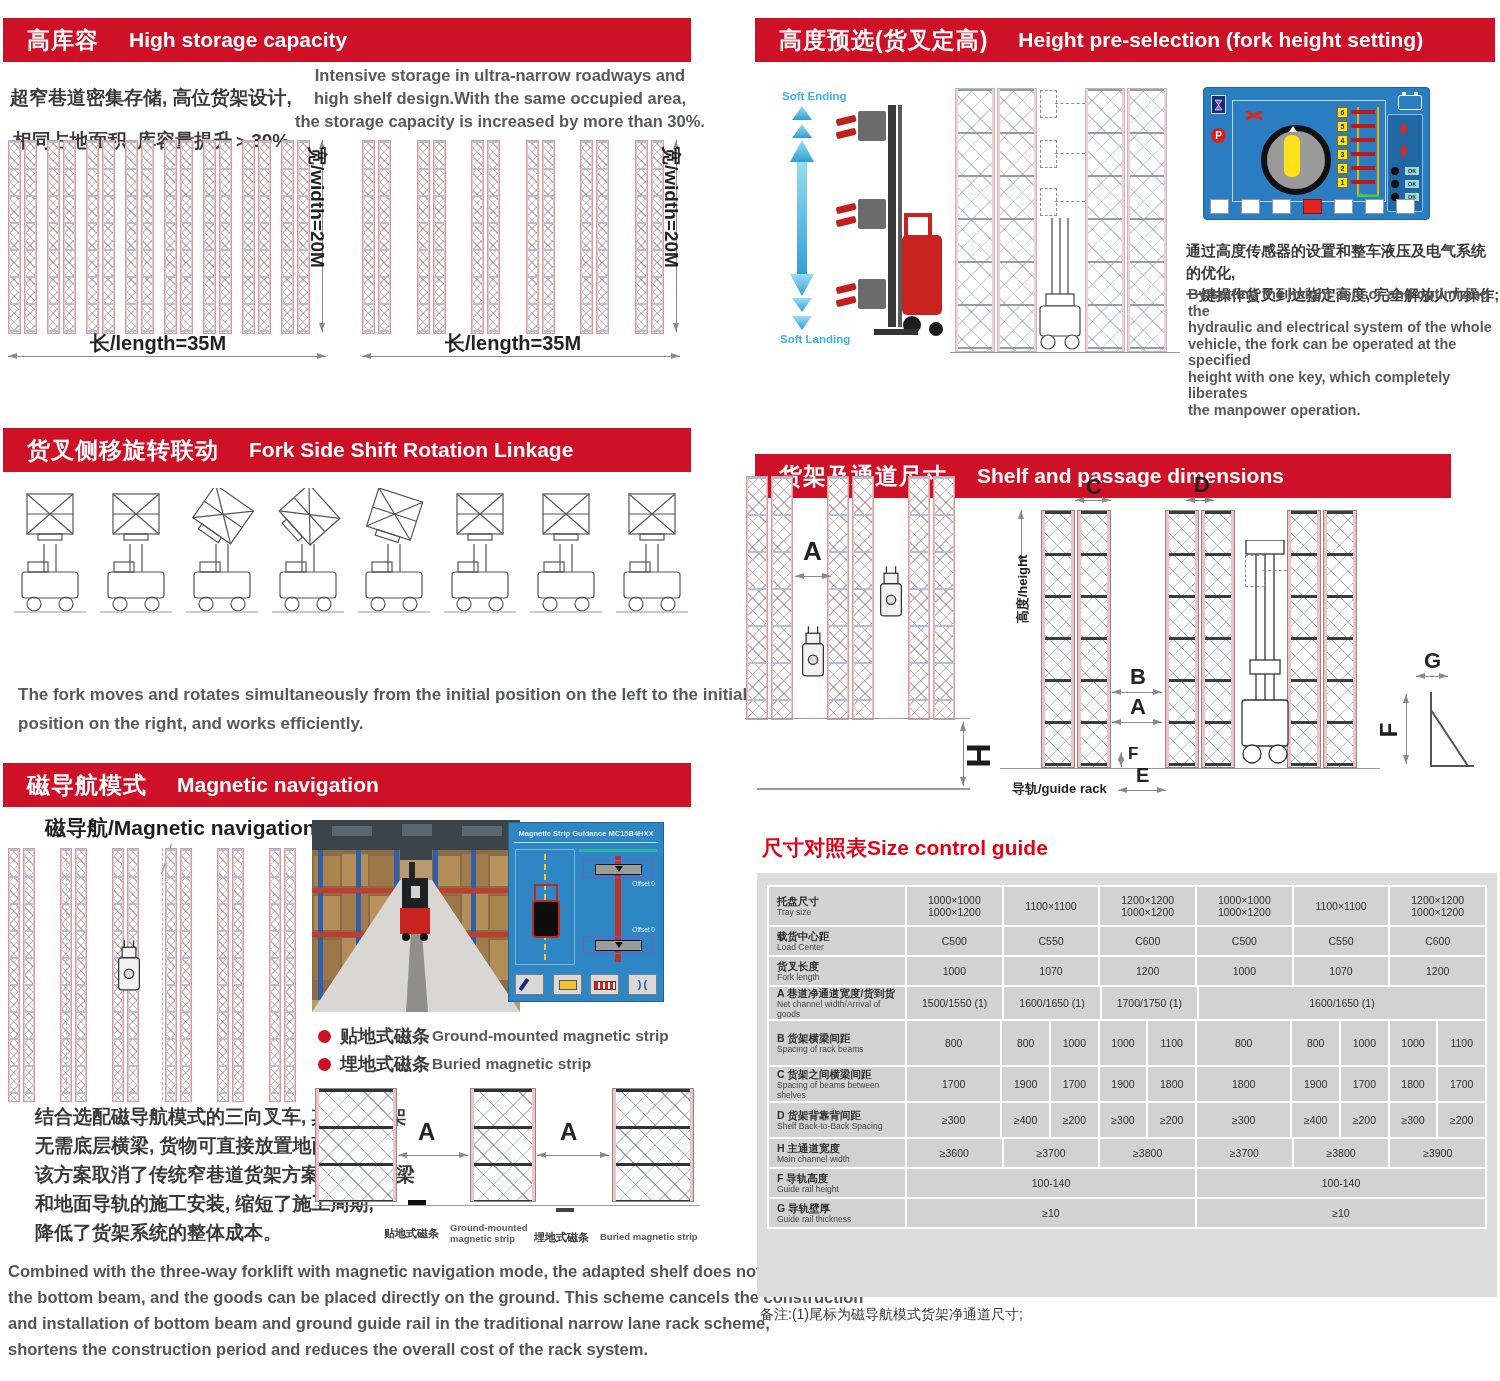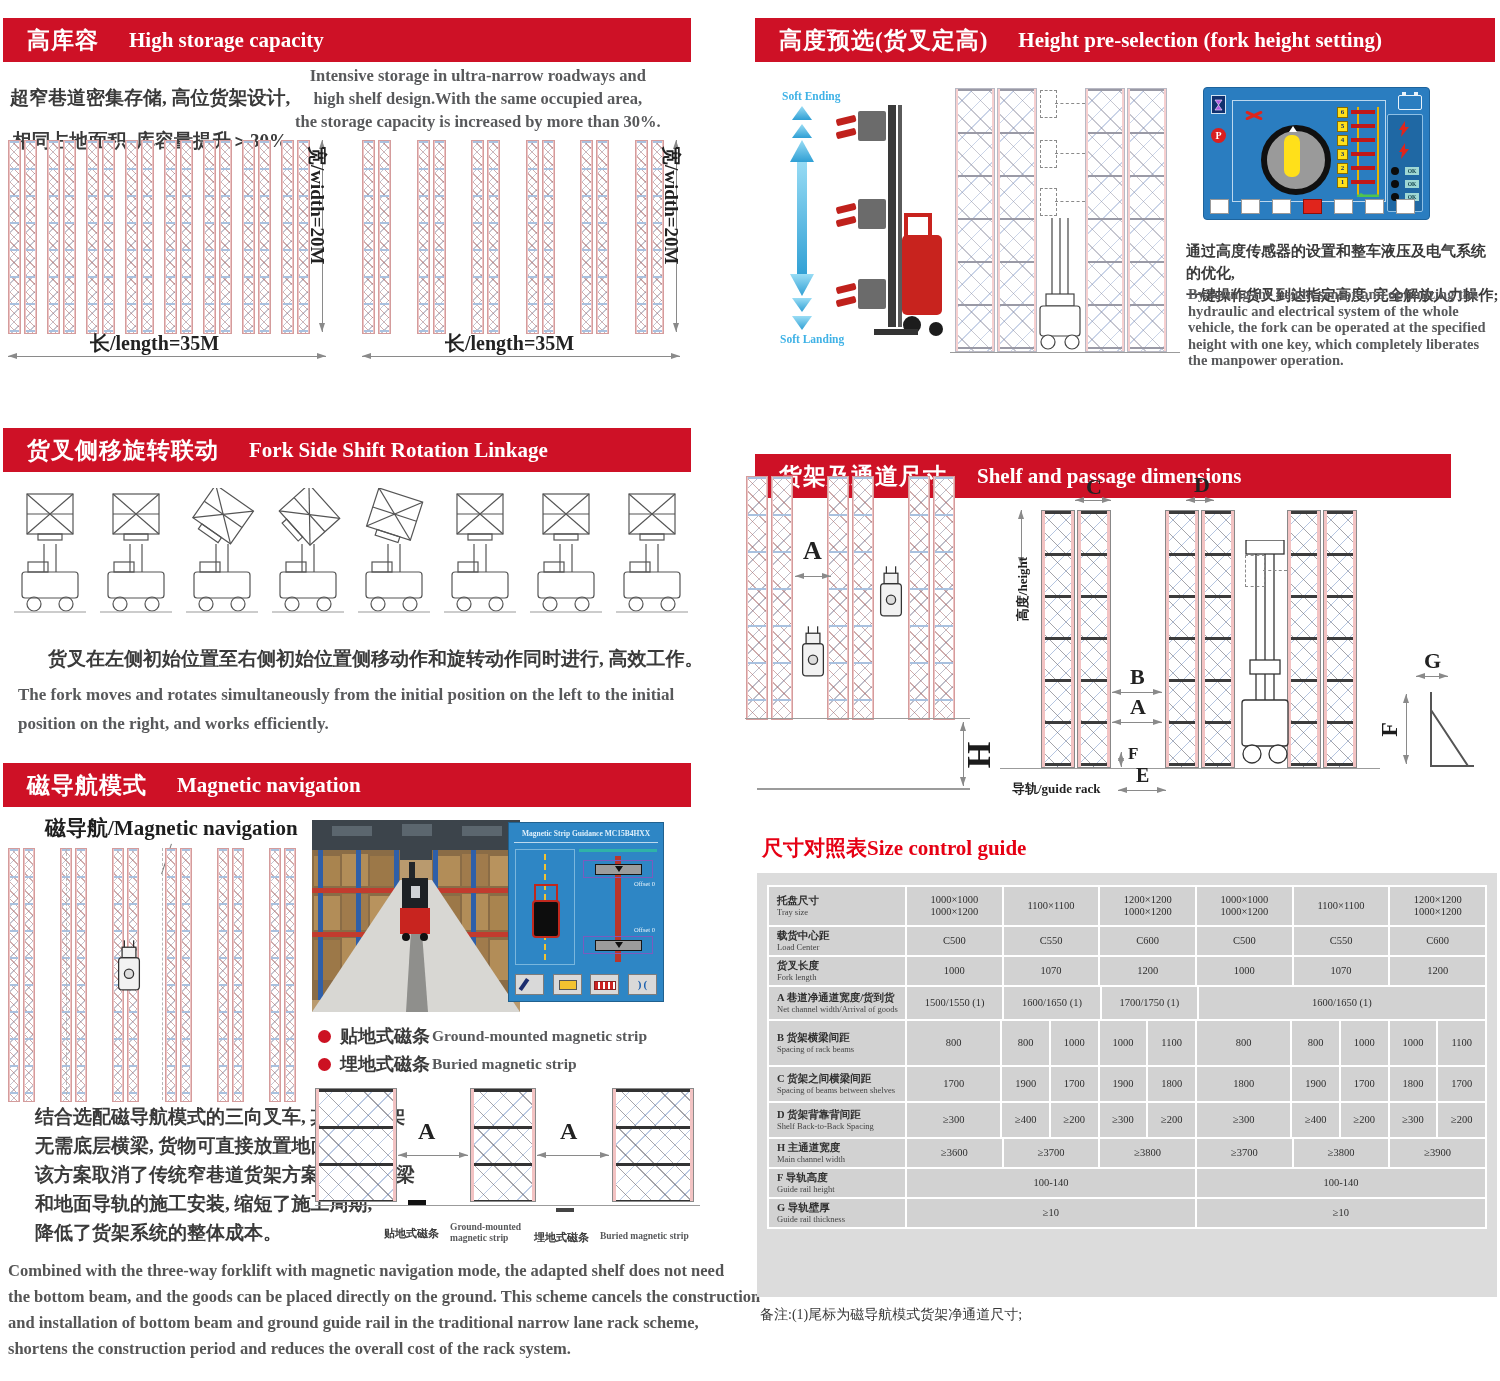--- a/index.html
+++ b/index.html
@@ -1,17 +1,17 @@
 <!DOCTYPE html>
 <html><head>
 <meta charset="utf-8">
 <style>
   html,body{margin:0;padding:0;background:#fff;}
   .page{position:relative;width:1500px;height:1381px;background:#fff;overflow:hidden;
-        font-family:Liberation Serif, serif;color:#333;}
+        font-family:Liberation Sans, sans-serif;color:#333;}
   .banner{position:absolute;height:44px;background:#ce1126;color:#fff;display:flex;
           align-items:center;gap:30px;padding-left:24px;box-sizing:border-box;}
   .banner .zh{font-size:23px;font-weight:bold;letter-spacing:1px;}
   .banner .en{font-size:21px;font-weight:bold;}
   .zhtxt{position:absolute;font-weight:bold;color:#3a3a3a;white-space:pre-line;}
   .entxt{position:absolute;font-weight:bold;color:#58595b;white-space:pre-line;}
   
   .ah{position:absolute;border-top:1px solid #8a8a8a;}
   .ah:before{content:"";position:absolute;left:0;top:-4px;border-top:3.5px solid transparent;
              border-bottom:3.5px solid transparent;border-right:9px solid #8a8a8a;}
@@ -370,21 +370,20 @@
 hydraulic and  electrical system of the whole
 vehicle, the fork can be operated at the specified
 height with one key, which completely liberates
 the manpower operation.</div>
 
   <div class="banner" style="left:3px;top:428px;width:688px;">
     <span class="zh">货叉侧移旋转联动</span>
     <span class="en">Fork Side Shift Rotation Linkage</span>
   </div>
   <div id="fork-seq"></div>
-  <div class="zhtxt" style="left:48px;top:646px;font-size:19px;">货叉在左侧初始位置至右侧初始位置侧移动作和旋转动作同时进行, 高效工作。</div>
   <div class="entxt" style="left:18px;top:680px;font-size:17px;line-height:29px;">The fork moves and rotates simultaneously from the initial position on the left to the initial
  position on the right, and works efficiently.</div>
 
   <div class="banner" style="left:755px;top:454px;width:696px;">
     <span class="zh">货架及通道尺寸</span>
     <span class="en">Shelf and passage dimensions</span>
   </div>
 
   <div id="sp-plan" class="plan plan-wide" style="left:746px;top:476px;width:209px;height:242px;">
       <div class="pair">

